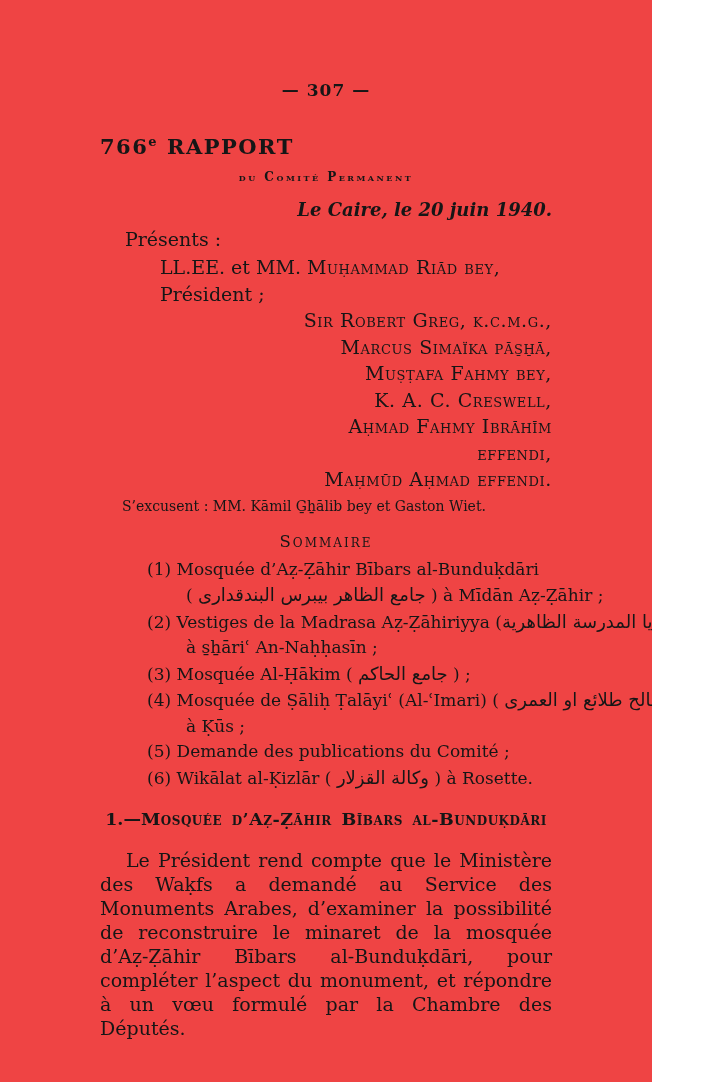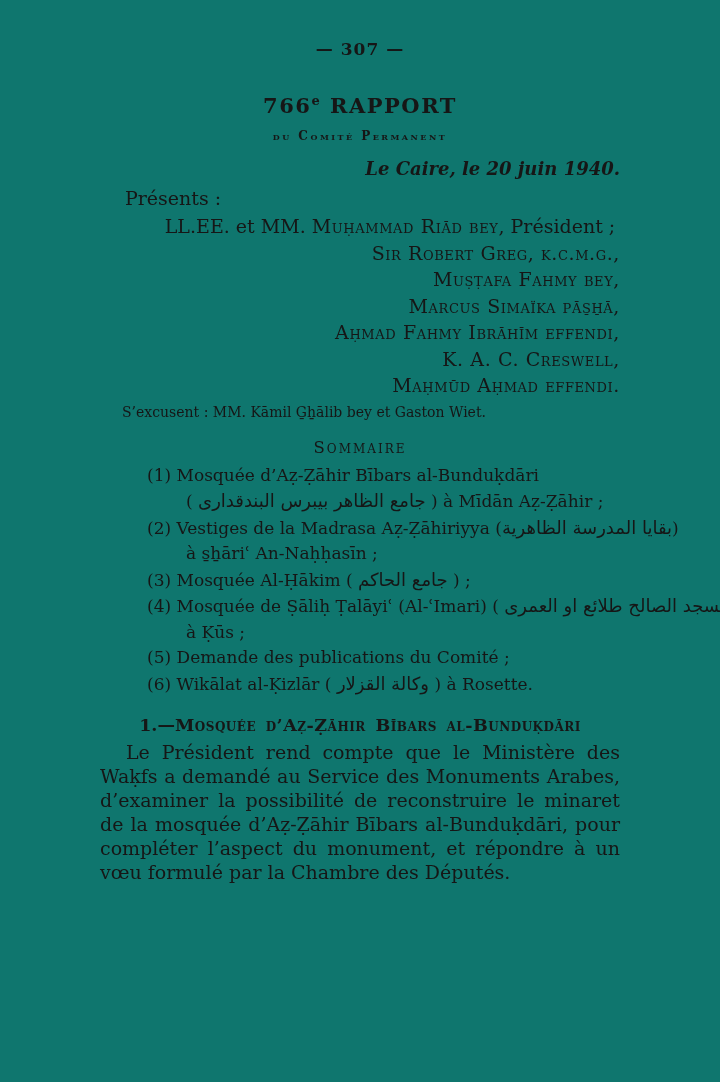--- a/index.html
+++ b/index.html
@@ -1,68 +1,68 @@
 <!DOCTYPE html>
 <html><head>
 <meta charset="utf-8">
 <style>
   html,body{margin:0;padding:0;background:#ffffff;}
   .page{
     position:relative;
-    width:720px;height:1082px;
-    background:#0f766e;
+    width:652px;height:1082px;
+    background:#ef4444;
     color:#161616;
     font-family:"DejaVu Serif","Liberation Serif",serif;
     box-sizing:border-box;
-    padding:39px 100px 0 100px;
+    padding:80px 100px 0 100px;
     overflow:hidden;
   }
   .page-num{text-align:center;font-weight:bold;font-size:17px;letter-spacing:1px;}
-  .report-title{margin-top:34px;text-align:center;font-weight:bold;font-size:21px;letter-spacing:1.5px;}
+  .report-title{margin-top:34px;font-weight:bold;font-size:21px;letter-spacing:1.5px;}
   .report-title sup{font-size:13px;}
   .report-subtitle{margin-top:11px;text-align:center;font-weight:bold;font-variant:small-caps;font-size:12px;letter-spacing:2.5px;}
   .dateline{margin-top:15px;text-align:right;font-style:italic;font-weight:bold;font-size:18px;}
   .presents{margin-top:8px;margin-left:25px;font-size:19px;}
   .attendees{margin-top:4px;}
   .attendee-line{line-height:26.5px;font-size:19px;}
-  .attendee-line.first{margin-left:60px;text-align:center;}
+  .attendee-line.first{margin-left:60px;}
   .attendee-line.cont{margin-left:195px;text-align:right;}
   .sc{font-variant:small-caps;letter-spacing:0.6px;}
   .excuse{margin-left:22px;line-height:27px;font-size:14px;}
   .sommaire-title{margin-top:12px;text-align:center;font-variant:small-caps;font-size:16.5px;letter-spacing:2px;}
   .som-list{margin-top:6px;margin-right:-28px;}
   .som-item{font-size:17px;line-height:25.5px;padding-left:86px;text-indent:-39px;}
   .som-item .ln{white-space:nowrap;}
   .ar{font-family:"DejaVu Sans",sans-serif;font-size:18px;}
   .section-heading{margin-top:18px;text-align:center;font-weight:bold;font-size:17.5px;word-spacing:3px;}
   .section-heading .sc{letter-spacing:0.5px;}
-  .para{margin-top:5px;font-size:19px;line-height:24px;text-align:justify;text-indent:26px;}
+  .para{margin-top:19px;font-size:19px;line-height:24px;text-align:justify;text-indent:26px;}
 </style>
 </head>
 <body>
 
 <div class="page">
 
   <div class="page-num">— 307 —</div>
 
   <div class="report-title"><span>766</span><sup>e</sup><span> RAPPORT</span></div>
 
   <div class="report-subtitle">du Comité Permanent</div>
 
   <div class="dateline">Le Caire, le 20 juin 1940.</div>
 
   <div class="presents">Présents :</div>
 
   <div class="attendees">
     <div class="attendee-line first"><span>LL.EE. et MM. </span><span class="sc">Muḥammad Riād bey</span><span>, Président ;</span></div>
     <div class="attendee-line cont"><span class="sc">Sir Robert Greg, k.c.m.g.,</span></div>
+    <div class="attendee-line cont"><span class="sc">Marcus Simaïka pās̱ẖā,</span></div>
     <div class="attendee-line cont"><span class="sc">Muṣṭafa Fahmy bey,</span></div>
-    <div class="attendee-line cont"><span class="sc">Marcus Simaïka pās̱ẖā,</span></div>
+    <div class="attendee-line cont"><span class="sc">K. A. C. Creswell,</span></div>
     <div class="attendee-line cont"><span class="sc">Aḥmad Fahmy Ibrāhīm effendi,</span></div>
-    <div class="attendee-line cont"><span class="sc">K. A. C. Creswell,</span></div>
     <div class="attendee-line cont"><span class="sc">Maḥmūd Aḥmad effendi.</span></div>
   </div>
 
   <div class="excuse">S’excusent : MM. Kāmil G̱ẖālib bey et Gaston Wiet.</div>
 
   <div class="sommaire-title">Sommaire</div>
 
   <div class="som-list">
 
     <div class="som-item">

